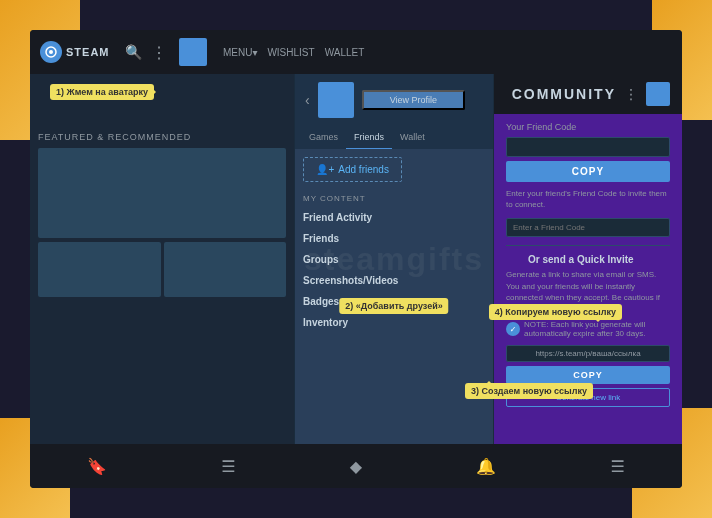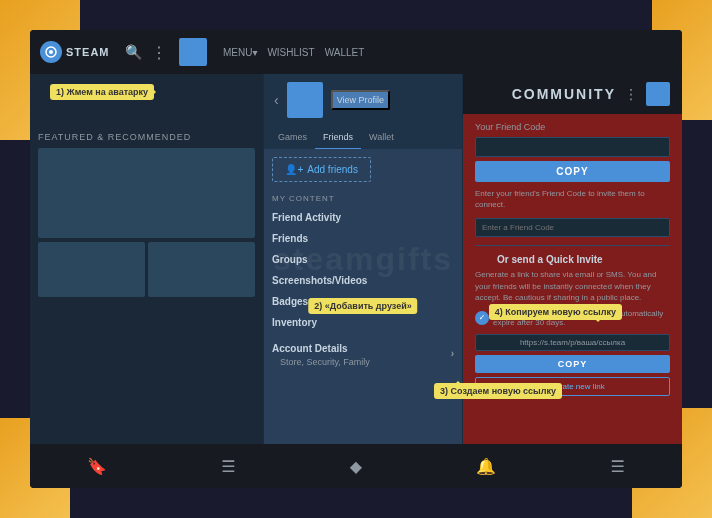--- a/index.html
+++ b/index.html
@@ -114,21 +114,21 @@
 
     
     .content-area {
       display: flex;
       flex: 1;
       overflow: hidden;
     }
 
     
     .left-panel {
-      width: 233px;
+      width: 264px;
       background: #1b2838;
       flex-shrink: 0;
       position: relative;
       padding: 8px;
     }
     .tooltip-1 {
       position: absolute;
       top: 10px; left: 20px;
       background: #f0e060;
       color: #333;
@@ -195,21 +195,21 @@
     }
     .dropdown-avatar {
       width: 36px; height: 36px;
       background: #4a90d9;
       border-radius: 2px;
     }
     .view-profile-btn {
       background: #4a7db5;
       color: #c6d4df;
       font-size: 9px;
-      padding: 3px 4px;
+      padding: 3px 26px;
       border-radius: 2px;
       cursor: pointer;
       white-space: nowrap;
     }
     .dropdown-tabs {
       display: flex;
       background: #1e3248;
       padding: 0 6px;
     }
     .dropdown-tab {
@@ -306,21 +306,21 @@
       font-weight: bold;
       white-space: nowrap;
       z-index: 5;
       pointer-events: none;
       letter-spacing: 2px;
     }
 
     
     .right-panel {
       flex: 1;
-      background: #7f1d1d;
+      background: #4c1d95;
       display: flex;
       flex-direction: column;
     }
     .community-header {
       display: flex;
       align-items: center;
       justify-content: flex-end;
       padding: 8px 12px;
       gap: 8px;
       background: #171a21;
@@ -559,27 +559,20 @@
       </button>
 
       <div class="my-content-label">MY CONTENT</div>
 
       <div class="dropdown-menu-item">Friend Activity</div>
       <div class="dropdown-menu-item">Friends</div>
       <div class="dropdown-menu-item">Groups</div>
       <div class="dropdown-menu-item">Screenshots/Videos</div>
       <div class="dropdown-menu-item">Badges</div>
       <div class="dropdown-menu-item">Inventory</div>
-      <div class="dropdown-menu-item-row">
-        <div>
-          <span>Account Details</span>
-          <div class="dropdown-menu-item sub">Store, Security, Family</div>
-        </div>
-        <span class="arrow">›</span>
-      </div>
 
       <div class="tooltip-2">2) «Добавить друзей»</div>
       <div class="tooltip-3">3) Создаем новую ссылку</div>
     </div>
 
     <div class="right-panel" style="position:relative;">
       <div class="community-header">
         <div class="community-title">COMMUNITY</div>
         <span class="community-dots">⋮</span>
         <div class="community-avatar"></div>

